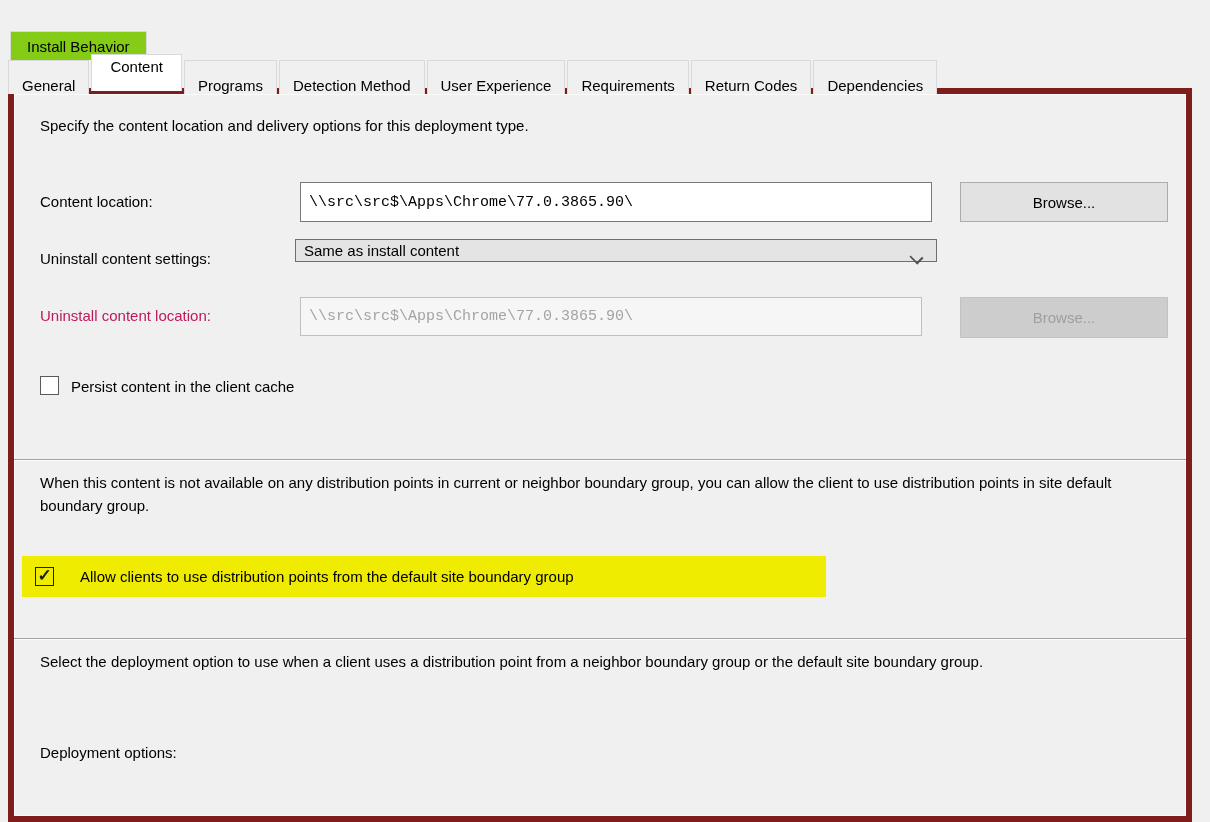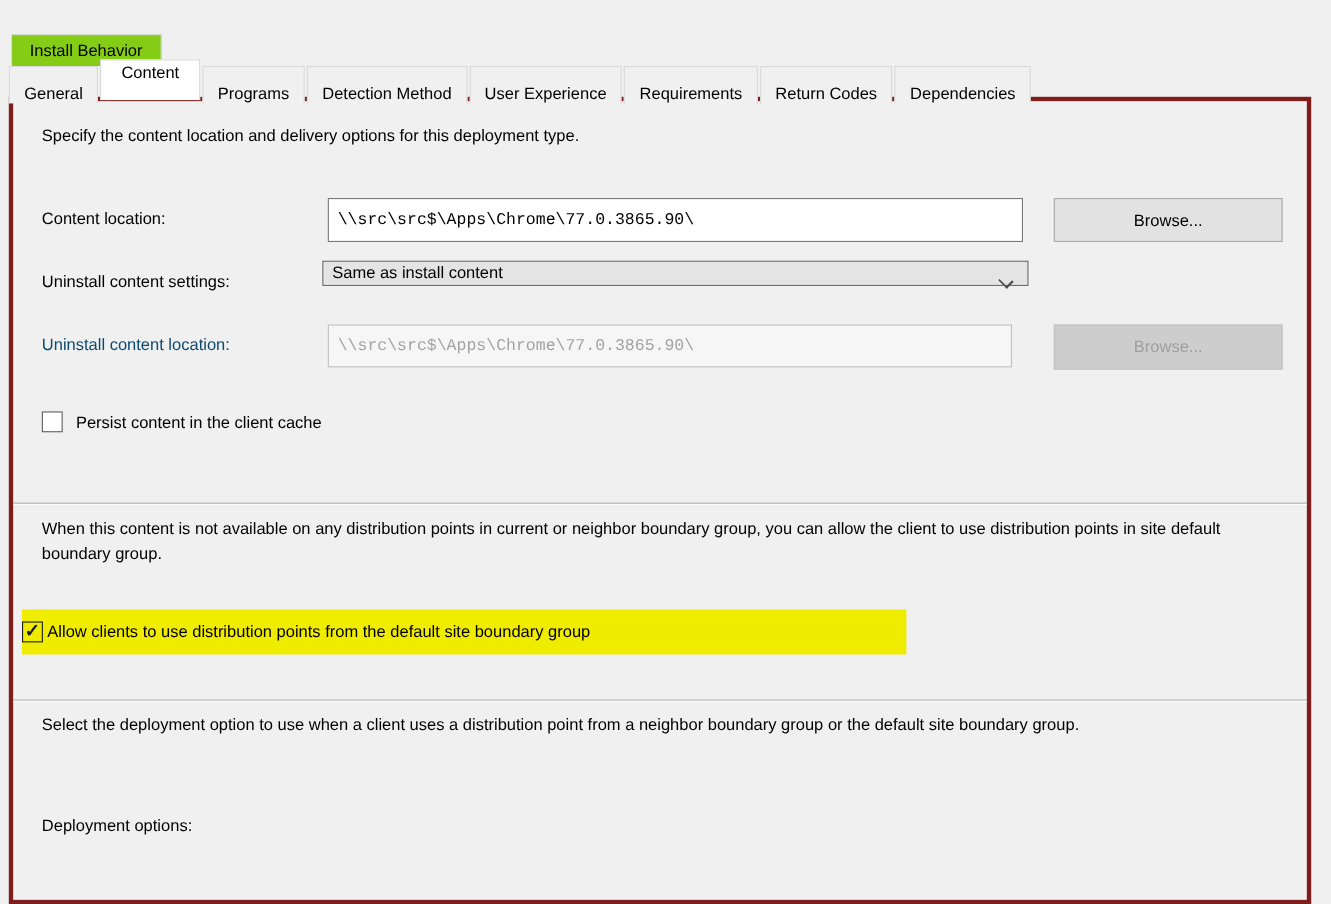--- a/index.html
+++ b/index.html
@@ -41,30 +41,30 @@
     padding: 16px 18px; padding-top: 6px;
     background: #ffffff;
     position: relative; z-index: 3;
   }
 
   
   .panel {
     position: absolute; left: 8px; top: 88px;
     width: 1184px; height: 734px;
     background: #f0f0f0;
-    border: 4px solid #7f1d1d;
+    border: 6px solid #7f1d1d;
     box-shadow: inset 0 0 0 1px #fbfbfb;
     z-index: 1;
   }
   .panel > * { position: absolute; }
 
   .static-text { line-height: 23px; }
 
   .field-label { white-space: nowrap; }
-  .field-label.disabled { color: #0c4a6e; }
+  .field-label.disabled { color: #be185d; }
 
   .text-field {
     background: #fff;
     border: 1px solid #787878;
     font-family: Liberation Mono, monospace;
     font-size: 15px;
     padding: 0 8px;
     color: #000;
   }
   .text-field.disabled {
@@ -116,21 +116,22 @@
     line-height: 1; margin-top: -2px;
   }
 
   .divider {
     left: 0; right: 0; height: 2px;
     border-top: 1px solid #a3a3a3;
     border-bottom: 1px solid #fdfdfd;
   }
 
   .hl-row {
-    display: flex; align-items: center; gap: 4px;
+    display: flex; align-items: center; gap: 26px;
+    padding-left: 13px;
   }
 
   .hl-combo {
     background: #e6df06;
     border: 1px solid #3f3f00;
     display: flex; align-items: center;
     padding: 0 8px;
     position: absolute;
   }
   .hl-combo .chevron {

